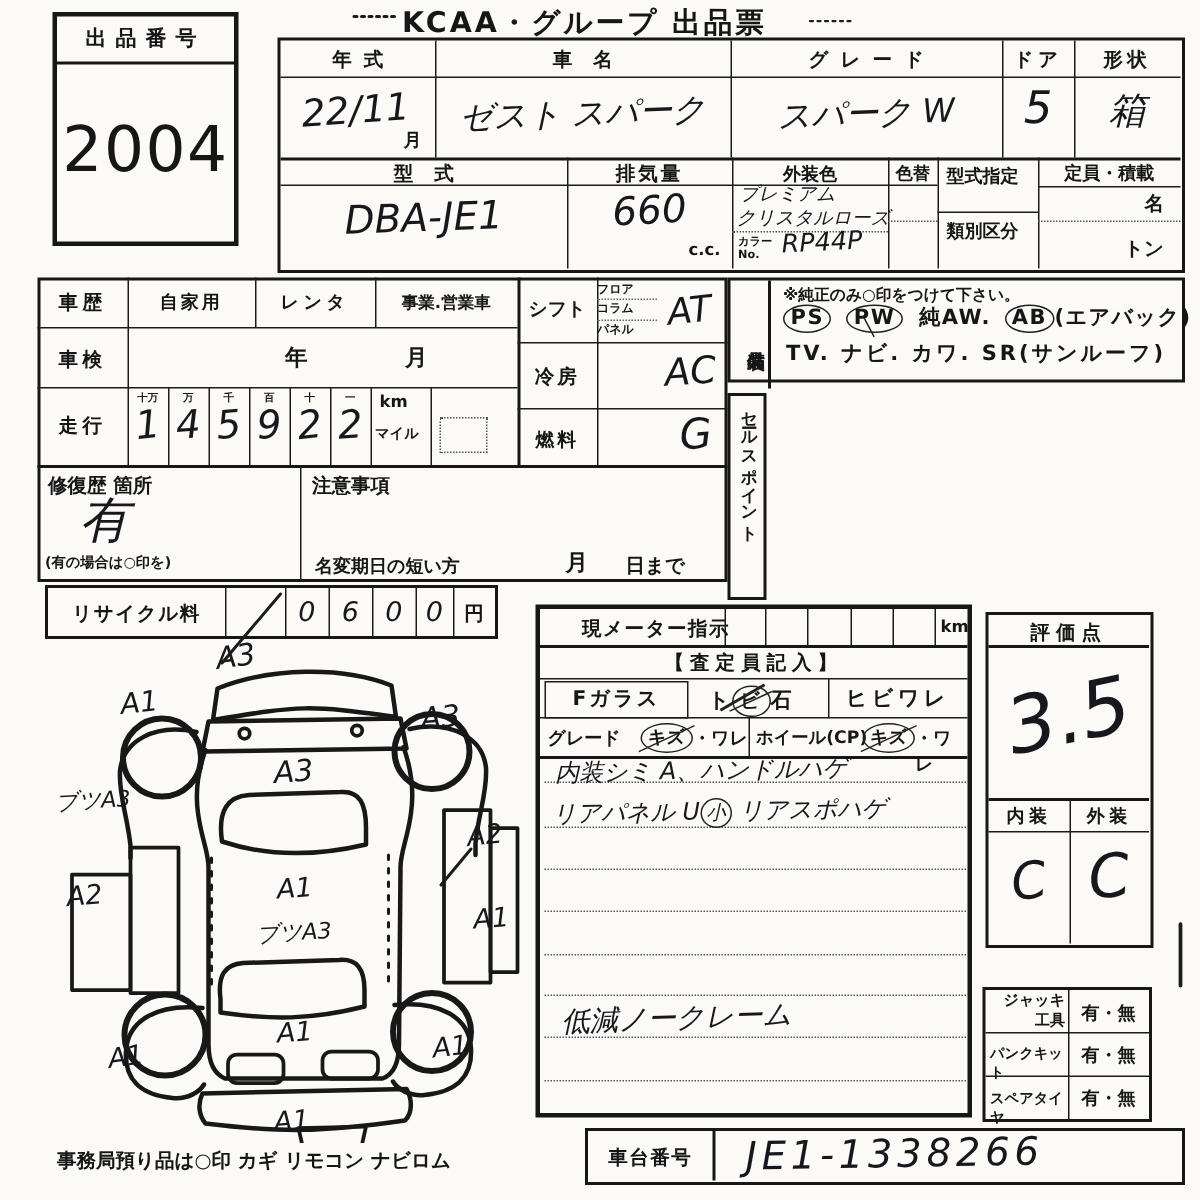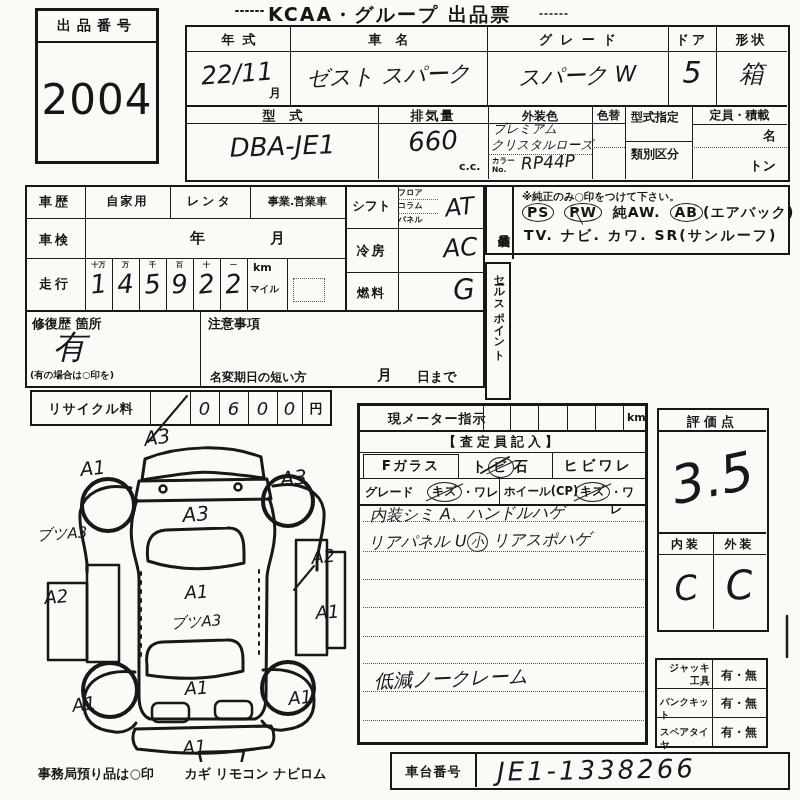--- a/index.html
+++ b/index.html
@@ -260,21 +260,21 @@
   </div>
 
   <div class="box" style="left:390px;top:752px;width:400px;height:38px;">
     <div class="vl2" style="left:83px;top:0;height:33px;"></div>
     <div class="abs th ctr" style="left:0;top:9px;width:83px;font-size:13px;letter-spacing:1px;">車台番号</div>
     <div class="abs hw" style="left:105px;top:1px;font-size:26px;letter-spacing:3px;transform:rotate(-1deg);">JE1-1338266</div>
   </div>
 
   <div class="abs" style="left:38px;top:765px;font-size:13px;font-weight:bold;white-space:nowrap;">
     <span>事務局預り品は○印</span>
-    <span style="margin-left:26px;">カギ リモコン ナビロム</span>
+    <span style="">カギ リモコン ナビロム</span>
   </div>
 
   <svg class="abs" style="left:35px;top:412px;" width="320" height="350" viewBox="0 0 320 350">
     <g fill="none" stroke="#181818" stroke-width="3" stroke-linecap="round" stroke-linejoin="round">
 
       <path d="M110,47 C145,33 193,32 226,45 L229,66 C170,58 167,58 107,68 Z"></path>
 
       <path d="M104,69 L232,67 L236,87 L100,89 Z"></path>
       <circle cx="128" cy="77" r="3.5" stroke-width="2.5"></circle>
       <circle cx="203" cy="75" r="3.5" stroke-width="2.5"></circle>

